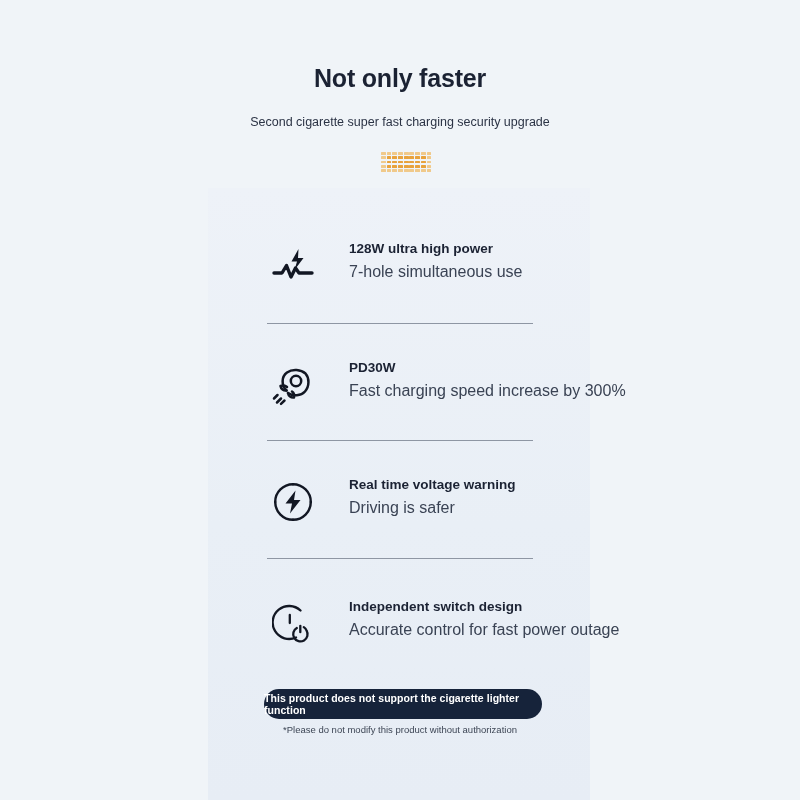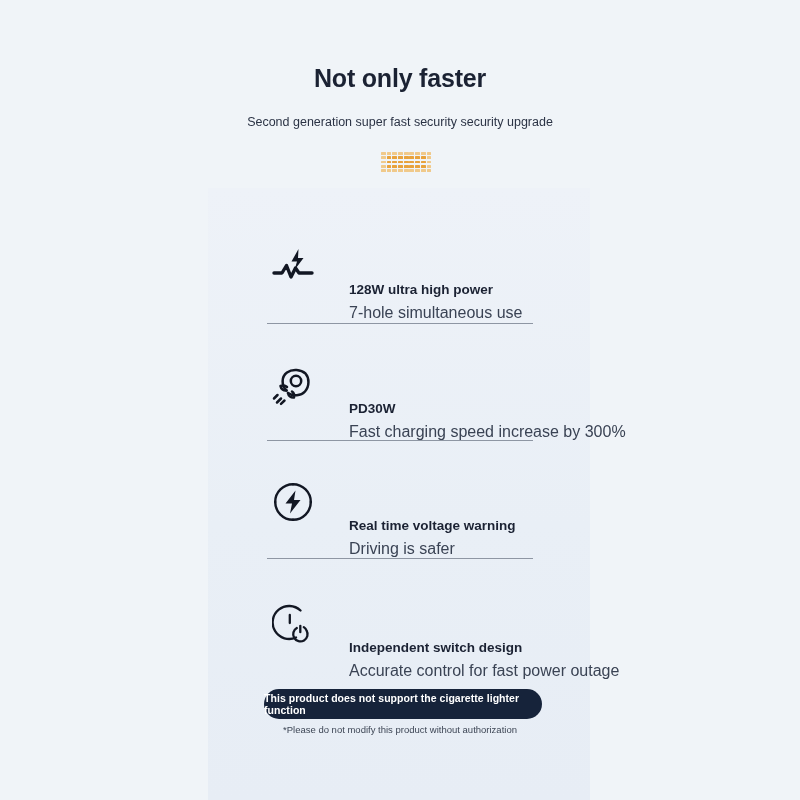--- a/index.html
+++ b/index.html
@@ -102,21 +102,20 @@
     justify-content: center;
   }
   .feature .icon-wrap svg {
     display: block;
   }
   .feature .texts {
     position: absolute;
     left: 82px;
     top: 0;
     width: 210px;
-    margin-top: 41px;
   }
   .feature .f-title {
     font-size: 13.5px;
     font-weight: bold;
     color: #1b2233;
     line-height: 18px;
     white-space: nowrap;
   }
   .feature .f-sub {
     margin-top: 6px;
@@ -176,21 +175,21 @@
 <body>
 
 <div id="page">
 
   <div class="inner-panel"></div>
 
   <div class="content">
 
     <div class="title">Not only faster</div>
 
-    <div class="subtitle">Second generation super fast security security upgrade</div>
+    <div class="subtitle">Second cigarette super fast charging security upgrade</div>
 
     <div class="dot-grid" id="dot-grid">
         <i class="pale"></i>
         <i class="pale"></i>
         <i class="pale"></i>
         <i class="pale"></i>
         <i class="pale"></i>
         <i class="pale"></i>
         <i class="pale"></i>
         <i class="pale"></i>

